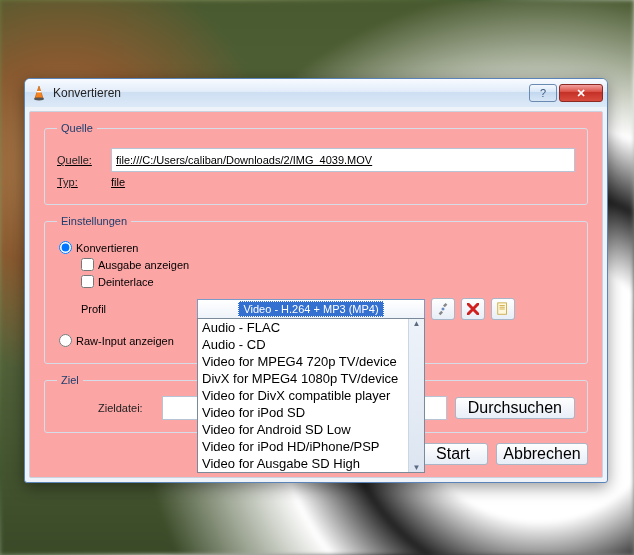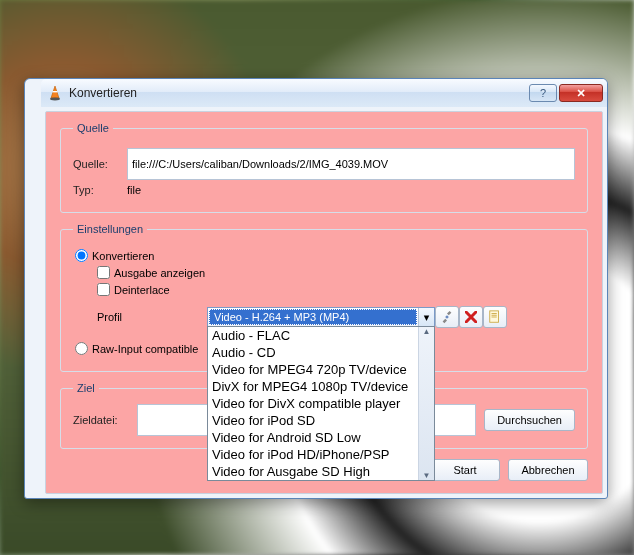--- a/index.html
+++ b/index.html
@@ -22,21 +22,20 @@
     filter: blur(2px);
   }
   .window {
     position: absolute;
     left: 24px; top: 78px;
     width: 584px;
     background: #eef3fa;
     border: 1px solid #5a84b8;
     border-radius: 6px 6px 3px 3px;
     box-shadow: 0 4px 16px rgba(0,0,0,0.4);
-    padding-left: 16px;
   }
   .titlebar {
     height: 28px;
     background: linear-gradient(180deg, #f8fbff 0%, #e2ecf9 45%, #cedff3 46%, #dce9f7 100%);
     border-radius: 5px 5px 0 0;
     display: flex;
     align-items: center;
     padding: 0 2px 0 6px;
   }
   .app-icon {
@@ -69,49 +68,50 @@
     border-radius: 2px;
     padding: 10px 14px 12px 14px;
   }
   fieldset {
     border: 1px solid #d6dde8;
     border-radius: 3px;
     margin: 0 0 10px 0;
     padding: 10px 12px 12px 12px;
   }
   legend { color: #1a3e6e; padding: 0 4px; font-size: 11px; }
-  .row { display: flex; align-items: center; margin: 4px 0; gap: 6px; }
+  .row { display: flex; align-items: center; margin: 4px 0; gap: 6px; text-decoration: underline; }
   .lbl { width: 48px; color: #222; }
   .lbl-wide { width: 64px; color: #222; }
   input[type=text] {
     border: 1px solid #b7c4d6;
     background: #fff;
-    height: 32px;
+    height: 24px;
     padding: 1px 4px;
     font-family: inherit;
     font-size: 11px;
     flex: 1;
   }
   input[type=radio], input[type=checkbox] { margin: 0 4px 0 0; vertical-align: middle; }
   .radio-row, .check-row { display: flex; align-items: center; margin: 4px 0 4px 2px; }
   .check-row { margin-left: 24px; }
-  .profilrow { display: flex; align-items: center; margin: 10px 0 6px 24px; position: relative; }
+  .profilrow { display: flex; align-items: center; margin: 10px 0 6px 24px; gap: 6px; position: relative; }
   .profil-lbl { width: 110px; }
   .combo {
     position: relative;
     width: 228px;
     height: 20px;
   }
   .combo-box {
     width: 100%; height: 100%;
     border: 1px solid #7a9ac8;
     background: linear-gradient(180deg, #fff 0%, #eef3fa 100%);
     display: flex; align-items: center;
     font-size: 11px;
     cursor: default;
+    flex-direction: column;
   }
   .combo-sel {
     flex: 1;
     background: #3470cf;
     color: #fff;
     padding: 1px 4px;
     margin: 1px;
     border: 1px dotted #fff;
   }
   .combo-arrow {
@@ -152,25 +152,25 @@
     display: flex; align-items: center; justify-content: center;
     cursor: default;
   }
   .btn {
     height: 22px;
     padding: 0 12px;
     border: 1px solid #a8b6c8;
     border-radius: 3px;
     background: linear-gradient(180deg, #fefefe 0%, #e8eef7 100%);
     font-family: inherit;
-    font-size: 11px;
+    font-size: 16px;
     cursor: default;
     display: inline-flex; align-items: center; justify-content: center;
   }
-  .ziel-row { display: flex; align-items: center; gap: 8px; }
+  .ziel-row { display: flex; align-items: center; gap: 8px; margin-left: 41px; }
   .ziel-row .lbl-wide { width: 56px; }
   .ziel-row input[type=text] { flex: 1; }
   .bottom-btns {
     display: flex; justify-content: flex-end; gap: 8px;
     margin-top: 6px;
   }
   .partially-hidden { position: relative; }
 </style>
 </head>
 <body>
@@ -270,32 +270,32 @@
             <rect x="2" y="1" width="10" height="13" fill="#fff8dc" stroke="#cba840"></rect>
             <line x1="4" y1="4" x2="10" y2="4" stroke="#cba840"></line>
             <line x1="4" y1="6" x2="10" y2="6" stroke="#cba840"></line>
             <line x1="4" y1="8" x2="10" y2="8" stroke="#cba840"></line>
           </svg>
         </div>
       </div>
 
       <div class="radio-row" style="margin-top:14px;">
         <input type="radio" style="">
-        <span>Raw-Input compatible</span>
+        <span>Raw-Input anzeigen</span>
       </div>
     </fieldset>
 
     <fieldset>
       <legend>Ziel</legend>
       <div class="ziel-row">
         <span class="lbl-wide">Zieldatei:</span>
         <input type="text" value="" style="">
         <div class="btn">Durchsuchen</div>
       </div>
     </fieldset>
 
     <div class="bottom-btns">
       <div class="btn partially-hidden" style="width:70px;">Start</div>
-      <div class="btn" style="width:80px;">Abbrechen</div>
+      <div class="btn" style="width:92px;">Abbrechen</div>
     </div>
 
   </div>
 </div>
 
 </body></html>

